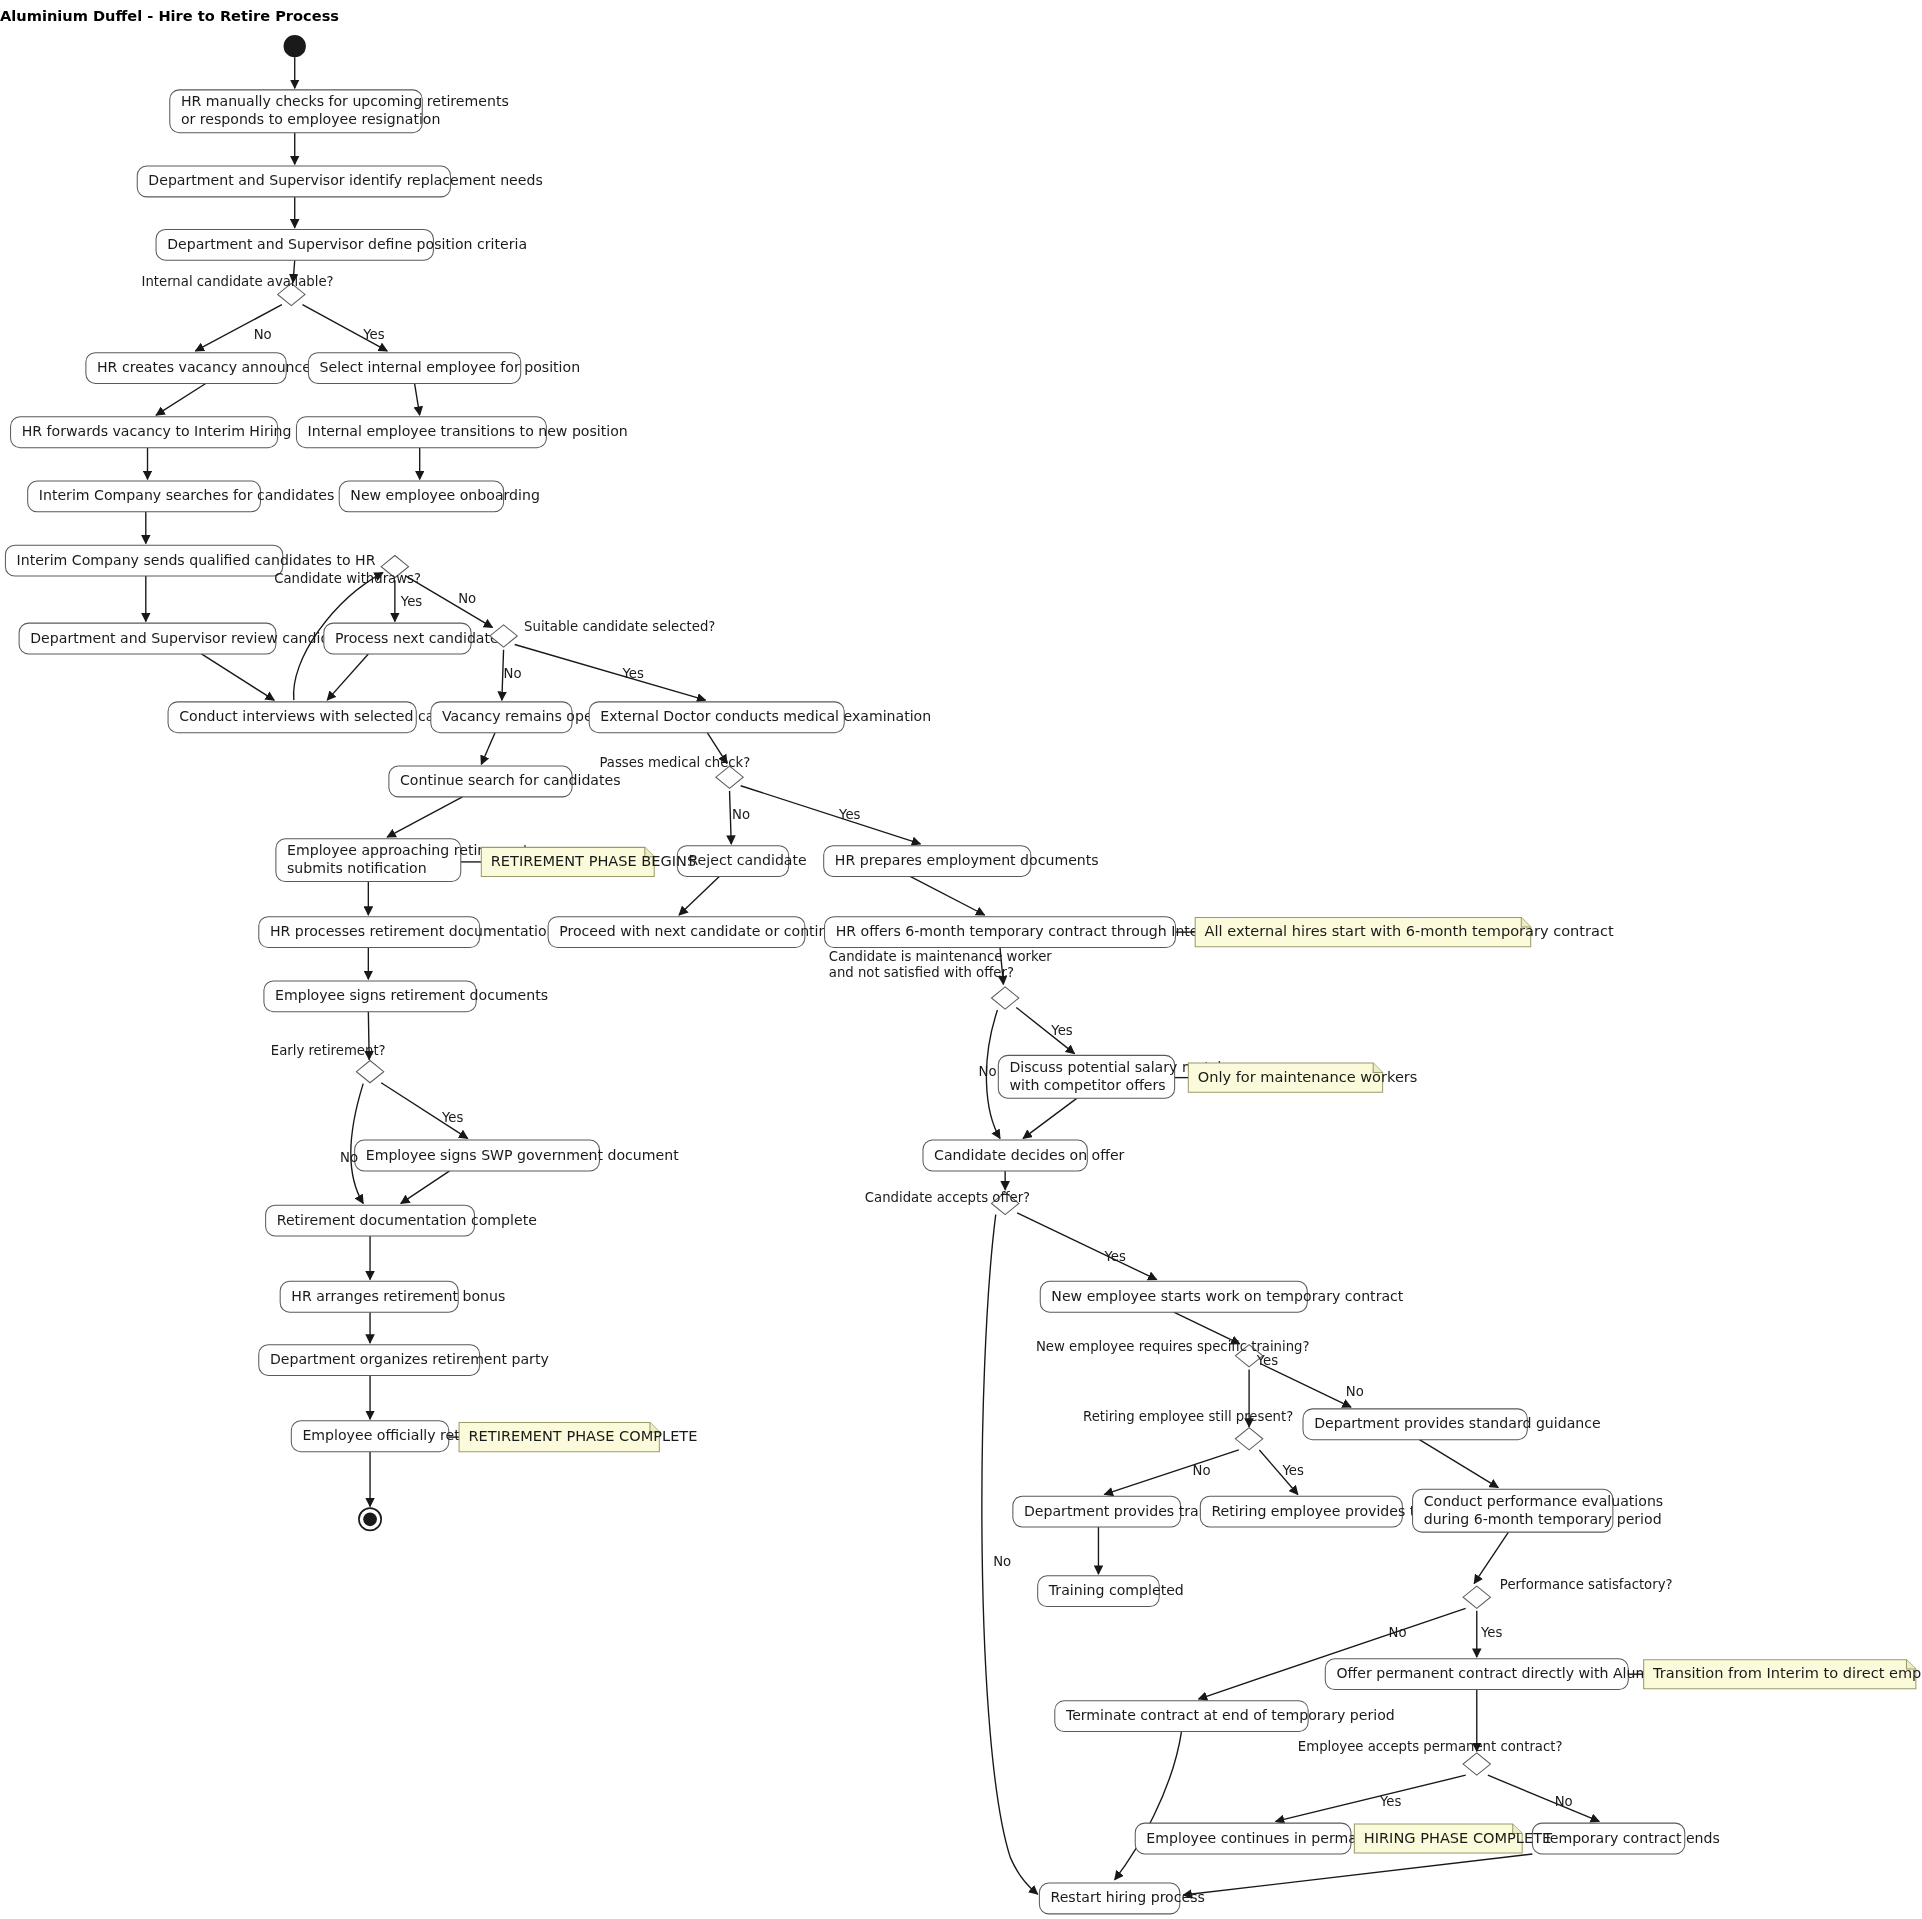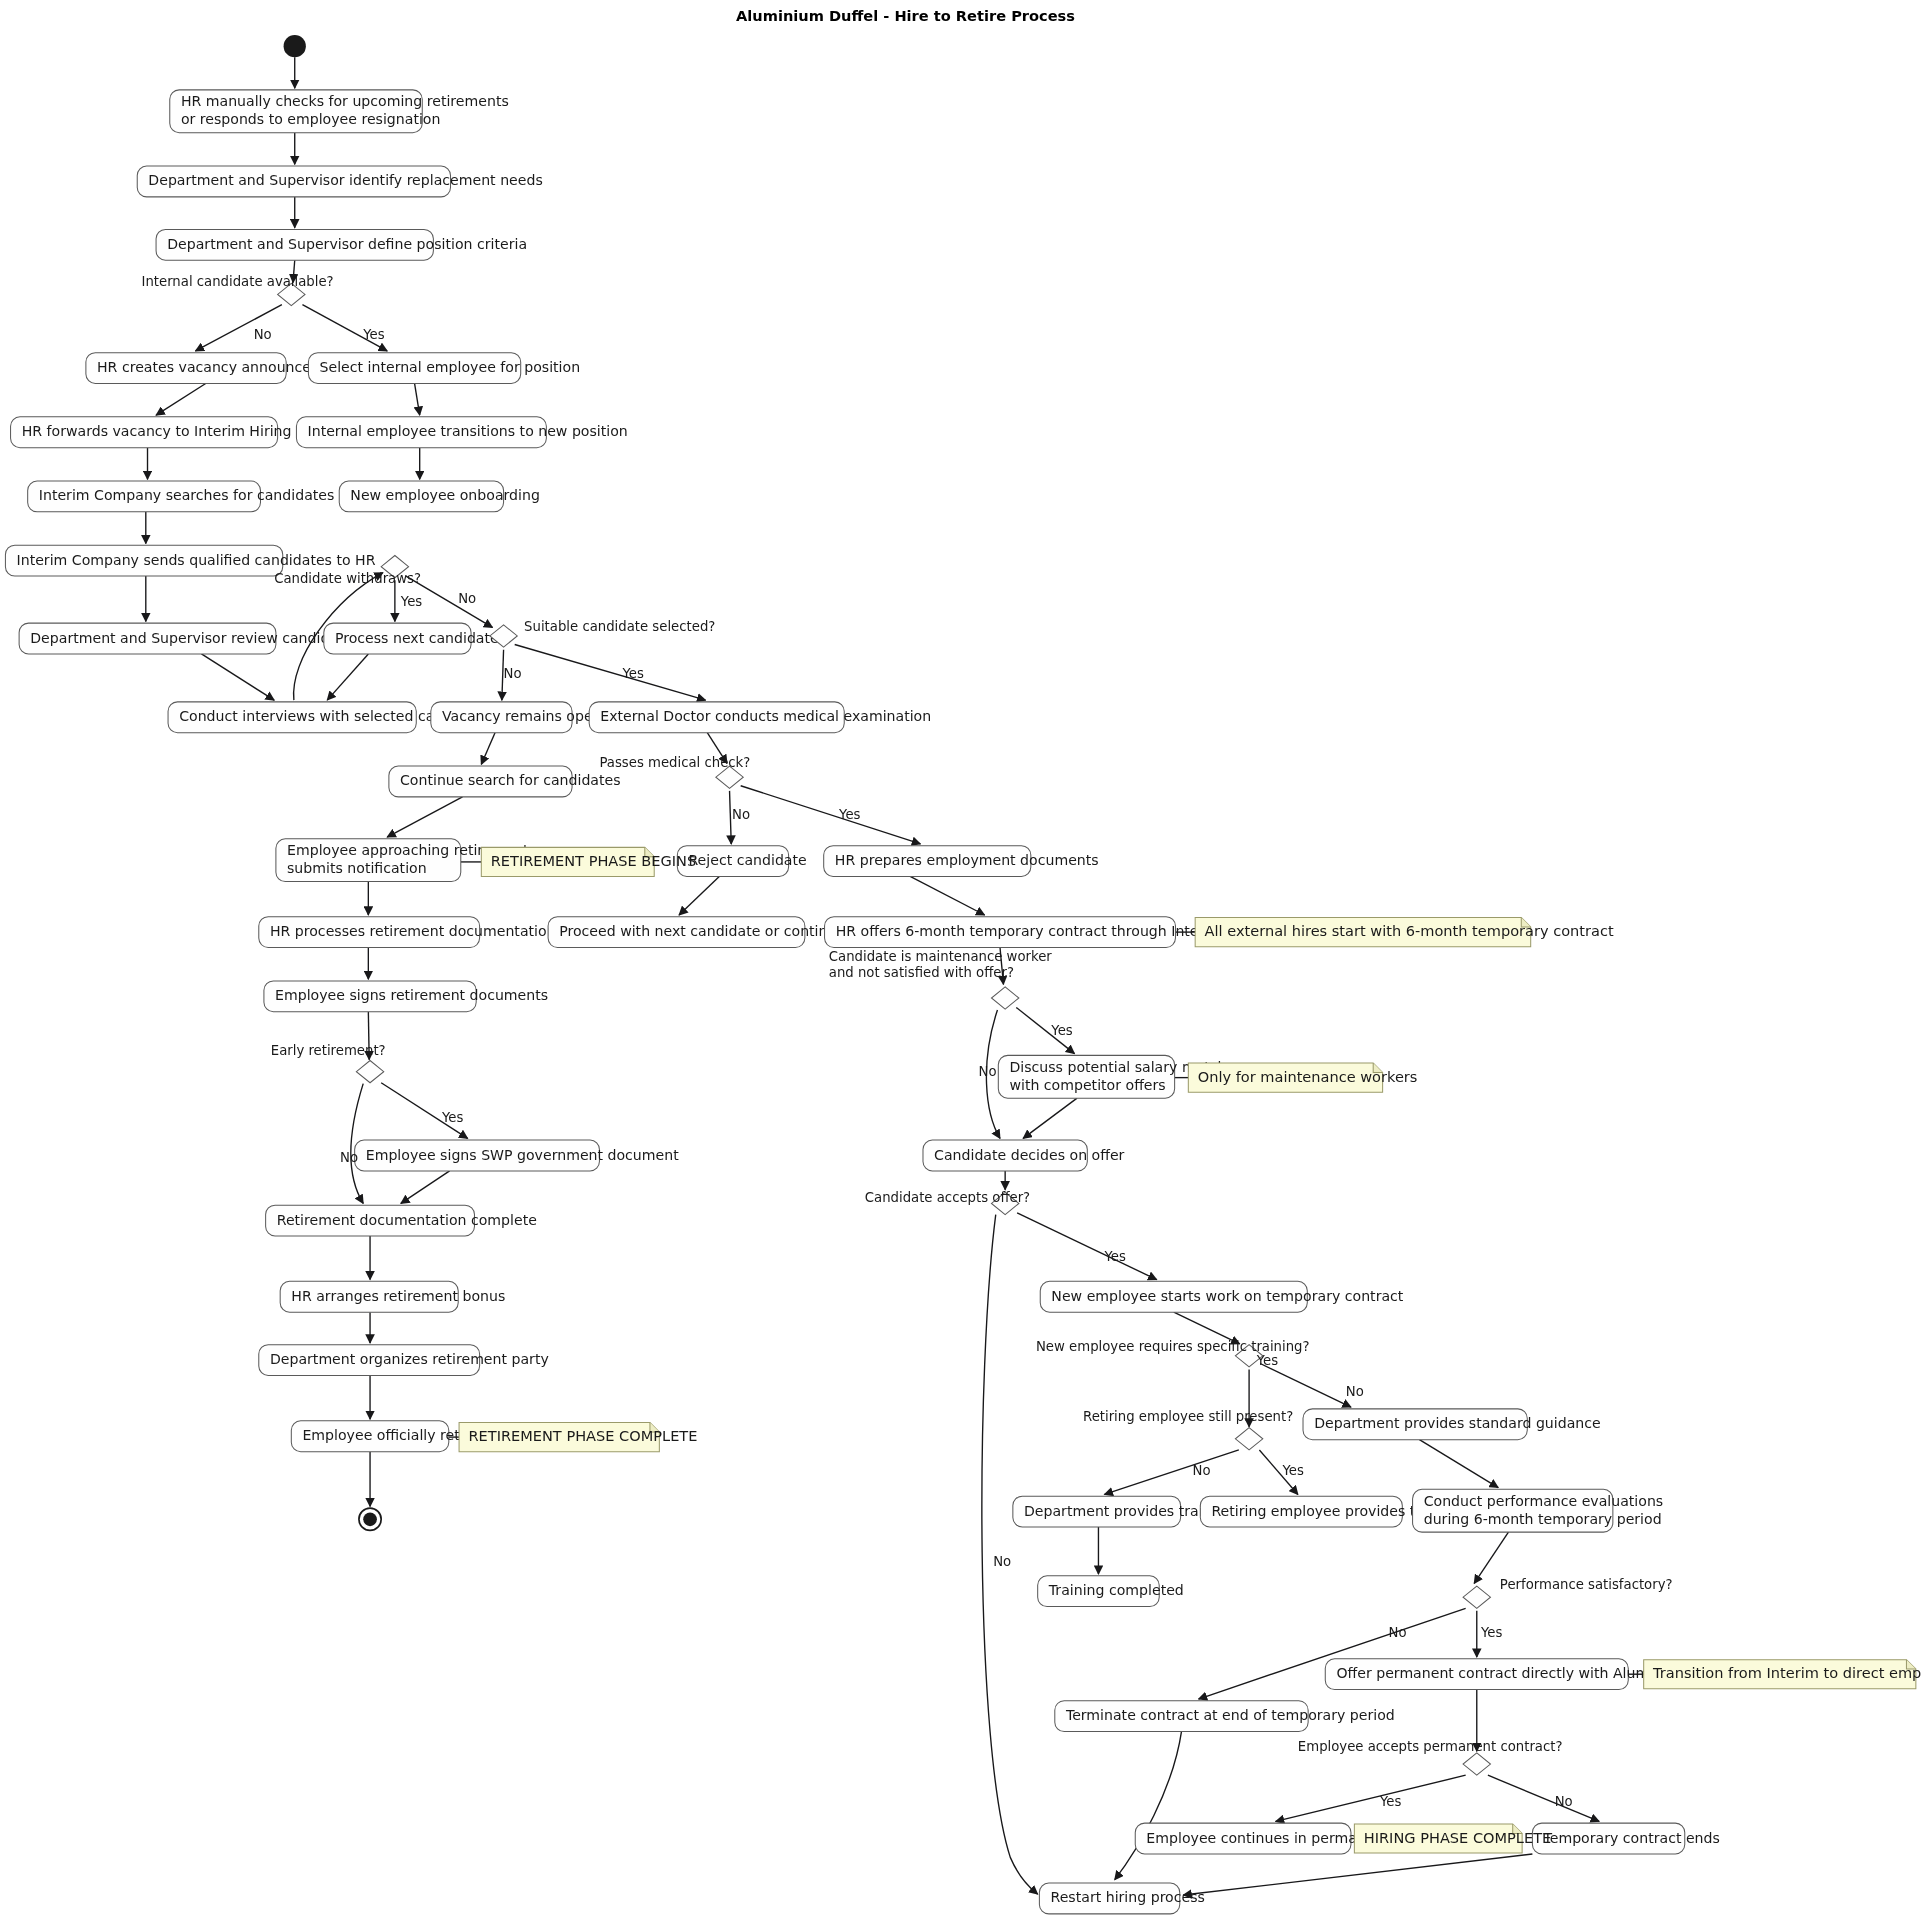--- a/index.html
+++ b/index.html
@@ -12,21 +12,20 @@
     height: 1919px;
     font-family: "DejaVu Sans", sans-serif;
     position: relative;
     overflow: hidden;
   }
   #diagram-title {
     position: absolute;
     top: 6.8px;
     left: 0;
     width: 1811px;
-    text-align: center;
     font-size: 14.6px;
     font-weight: bold;
     color: #000000;
     font-family: "DejaVu Sans", sans-serif;
   }
   svg#flow {
     position: absolute;
     top: 0;
     left: 0;
   }

